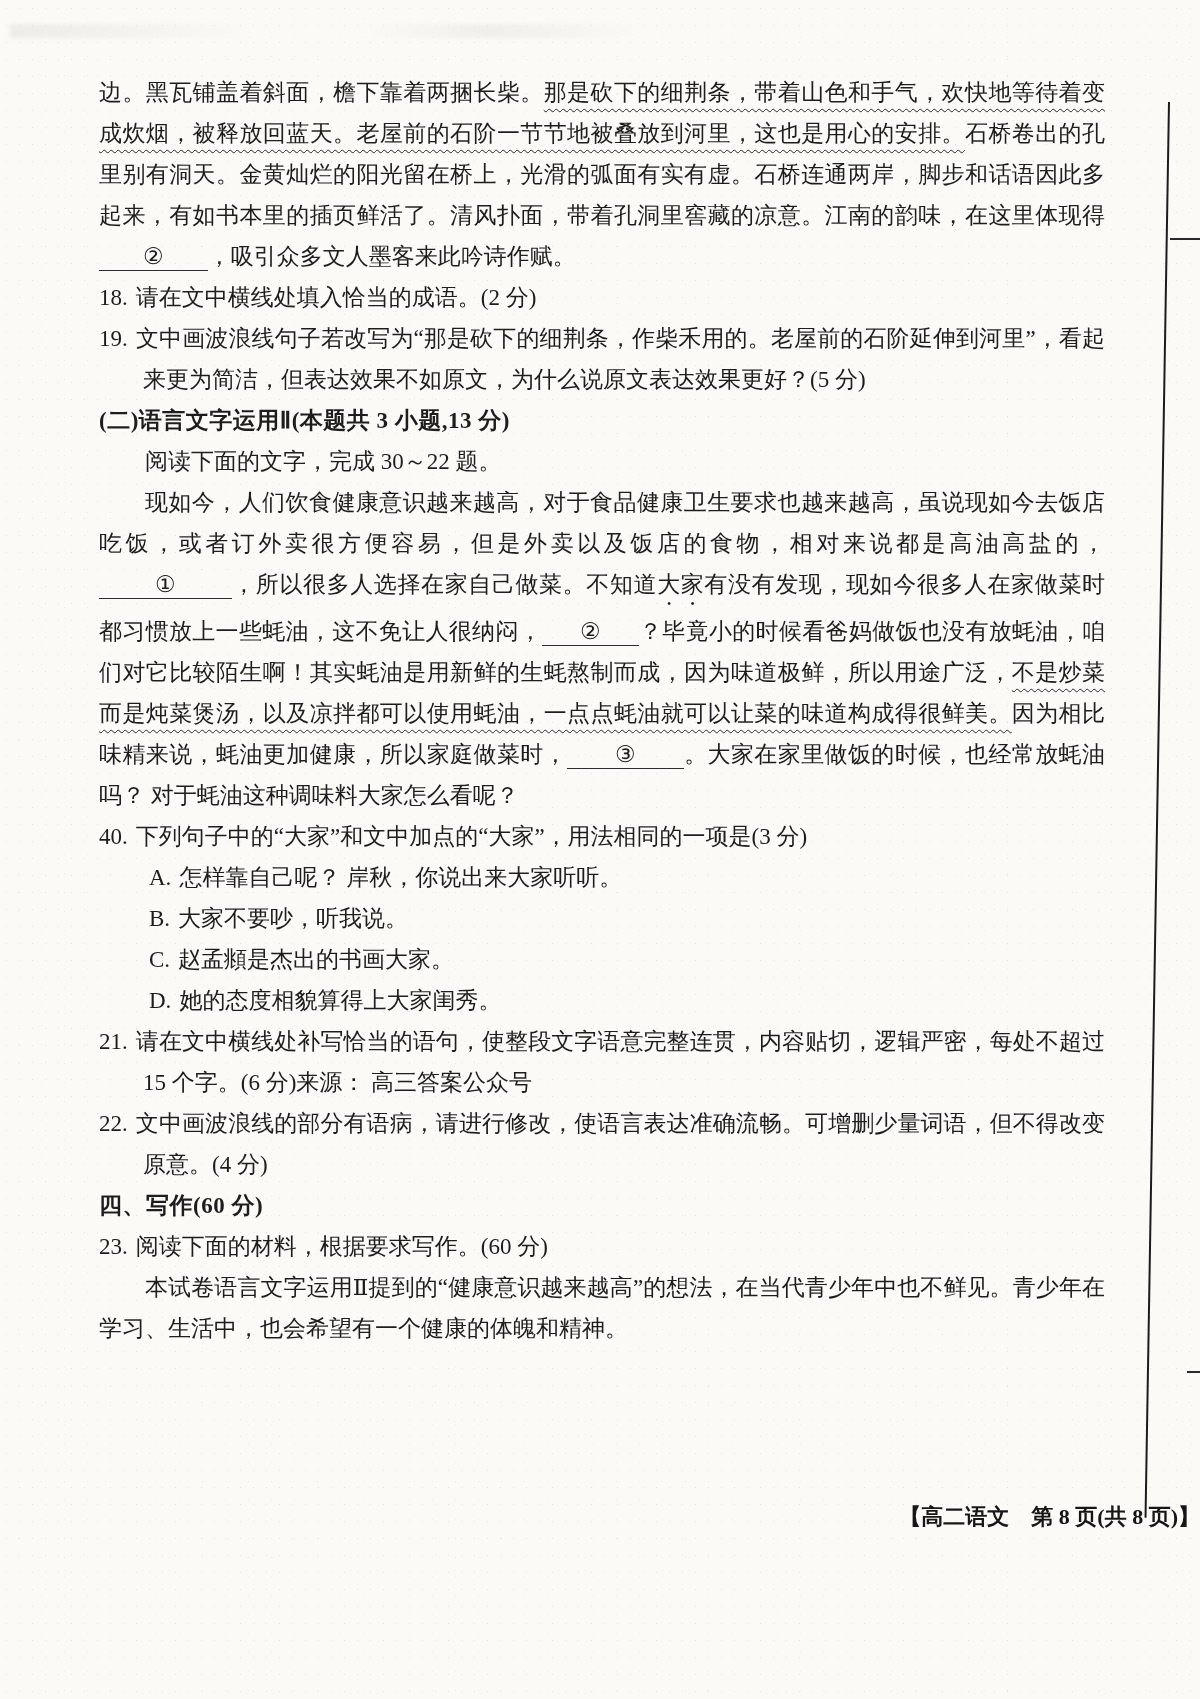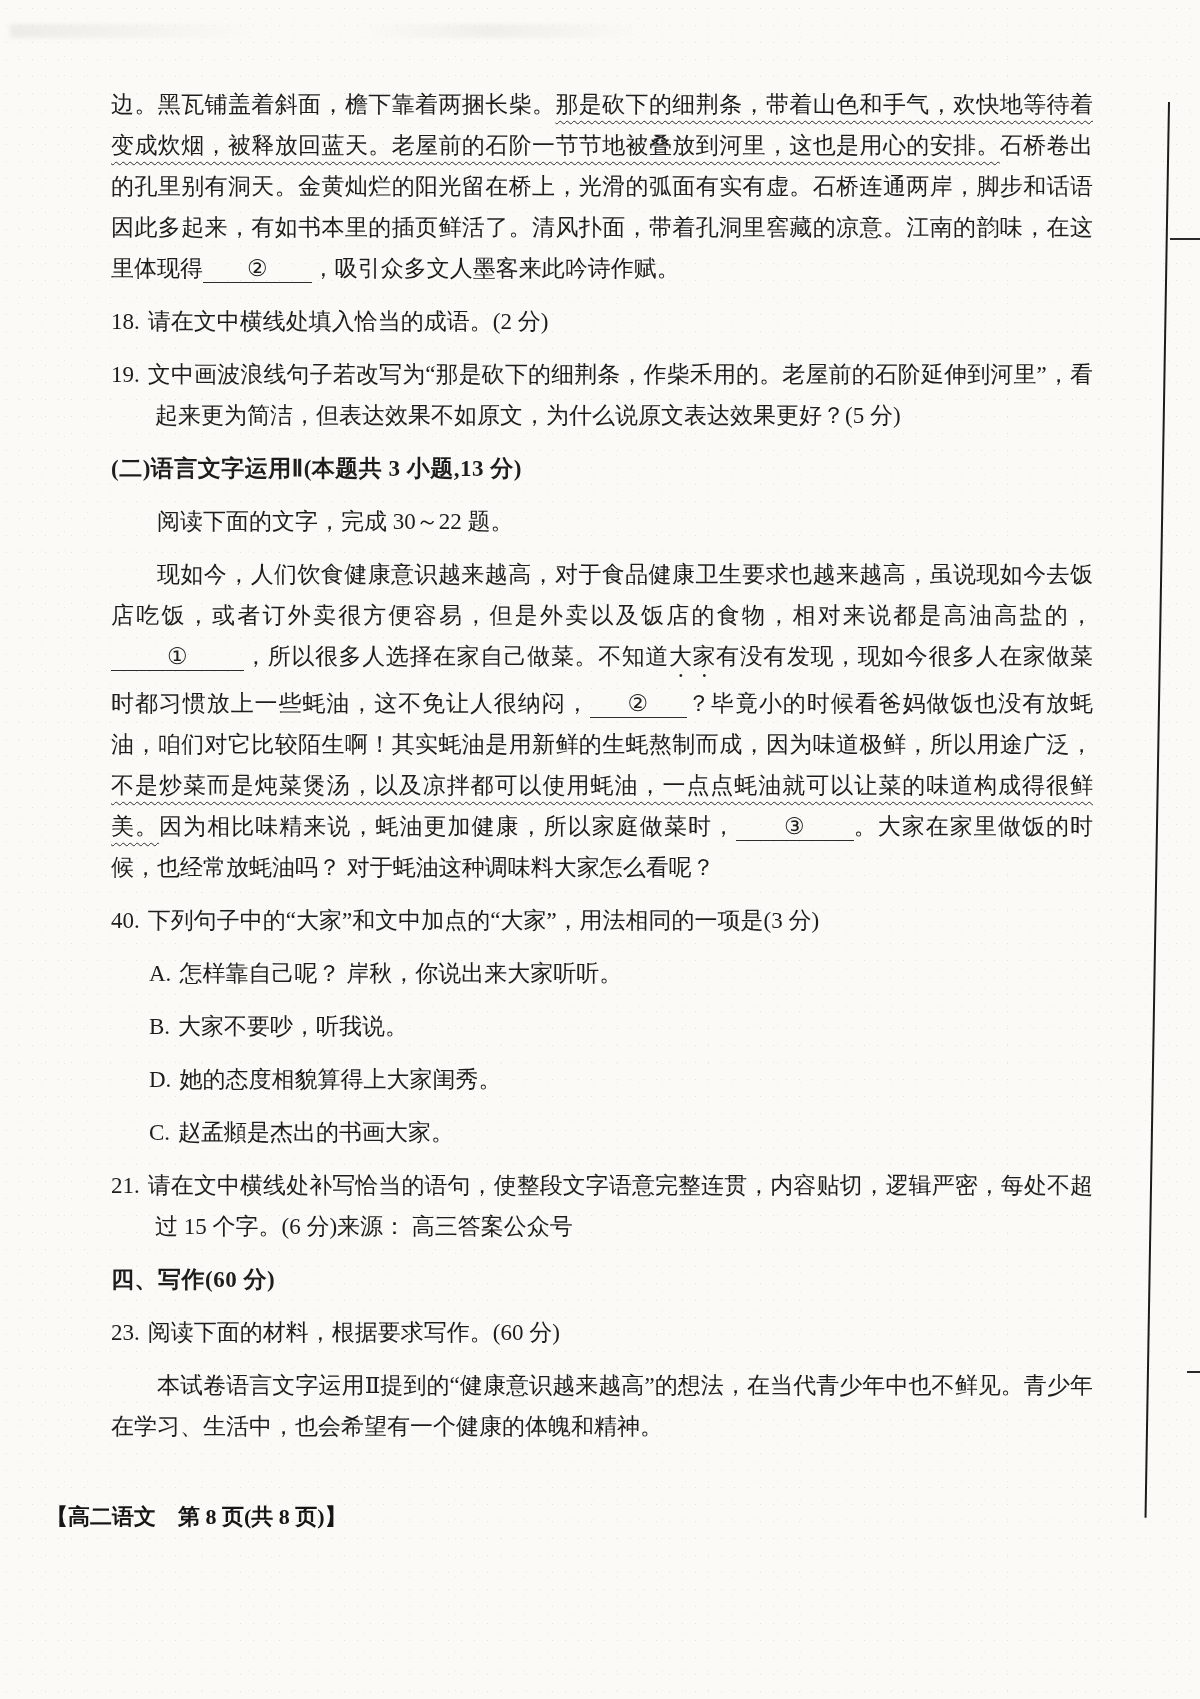--- a/index.html
+++ b/index.html
@@ -23,21 +23,21 @@
   .smudge-top{
     position:absolute;left:10px;top:24px;width:640px;height:14px;
     background:linear-gradient(90deg,#d6d5d0 0%,transparent 40%,transparent 55%,#dddcd7 75%,transparent 100%);
     opacity:.38;filter:blur(2px);
   }
   .content{
     position:absolute;left:99px;top:72px;width:1006px;
     font-size:23px;line-height:41px;
     text-align:justify;
   }
-  p{margin:12px;padding:0;}
+  p{margin:0;padding:0;}
   .passage{ text-align:justify; }
   .indent{ text-indent:2em; }
   .wavy{
     text-decoration:underline;
     text-decoration-style:wavy;
     text-decoration-thickness:1px;
     text-underline-offset:8px;
     text-decoration-color:#2a2a2a;
   }
   .dots{
@@ -61,21 +61,21 @@
   .option{ margin-left:50px; }
   .opt-label{ margin-right:8px; }
   .heading{
     font-family:Liberation Serif, serif;
     font-weight:700;
     letter-spacing:.5px;
   }
   .intro{ text-indent:2em; }
   .footer{
     position:absolute;left:0;top:1502px;width:1200px;
-    text-align:left;
+    text-align:right;
     font-size:22px;font-weight:700;
     color:#161616;
     padding-left:46px;box-sizing:border-box;
     font-family:"Liberation Serif","DejaVu Serif",serif;
   }
   .scan-line-v{
     position:absolute;left:1168px;top:102px;width:2px;height:1416px;
     background:#1c1c1c;
     transform:rotate(0.95deg);
     transform-origin:top left;
@@ -104,25 +104,26 @@
     <p class="heading">(二)语言文字运用Ⅱ(本题共 3 小题,13 分)</p>
 
     <p class="intro">阅读下面的文字，完成 30～22 题。</p>
 
     <p class="passage indent"><span>现如今，人们饮食健康意识越来越高，对于食品健康卫生要求也越来越高，虽说现如今去饭店吃饭，或者订外卖很方便容易，但是外卖以及饭店的食物，相对来说都是高油高盐的，</span><span class="blank w-lg"><span>①</span></span><span>，所以很多人选择在家自己做菜。不知道</span><span class="dots">大家</span><span>有没有发现，现如今很多人在家做菜时都习惯放上一些蚝油，这不免让人很纳闷，</span><span class="blank w-sm"><span>②</span></span><span>？毕竟小的时候看爸妈做饭也没有放蚝油，咱们对它比较陌生啊！其实蚝油是用新鲜的生蚝熬制而成，因为味道极鲜，所以用途广泛，</span><span class="wavy">不是炒菜而是炖菜煲汤，以及凉拌都可以使用蚝油，一点点蚝油就可以让菜的味道构成得很鲜美。</span><span>因为相比味精来说，蚝油更加健康，所以家庭做菜时，</span><span class="blank w-md"><span>③</span></span><span>。大家在家里做饭的时候，也经常放蚝油吗？ 对于蚝油这种调味料大家怎么看呢？</span></p>
 
     <p class="q"><span class="qnum">40.</span><span>下列句子中的“大家”和文中加点的“大家”，用法相同的一项是(3 分)</span></p>
 
     <p class="option"><span class="opt-label">A.</span><span>怎样靠自己呢？ 岸秋，你说出来大家听听。</span></p>
     <p class="option"><span class="opt-label">B.</span><span>大家不要吵，听我说。</span></p>
+    <p class="option"><span class="opt-label">C.</span><span>赵孟頫是杰出的书画大家。</span></p>
     <p class="option"><span class="opt-label">D.</span><span>她的态度相貌算得上大家闺秀。</span></p>
-    <p class="option"><span class="opt-label">C.</span><span>赵孟頫是杰出的书画大家。</span></p>
 
     <p class="q"><span class="qnum">21.</span><span>请在文中横线处补写恰当的语句，使整段文字语意完整连贯，内容贴切，逻辑严密，每处不超过 15 个字。(6 分)来源： 高三答案公众号</span></p>
 
+    <p class="q"><span class="qnum">22.</span><span>文中画波浪线的部分有语病，请进行修改，使语言表达准确流畅。可增删少量词语，但不得改变原意。(4 分)</span></p>
 
     <p class="heading">四、写作(60 分)</p>
 
     <p class="q"><span class="qnum">23.</span><span>阅读下面的材料，根据要求写作。(60 分)</span></p>
 
     <p class="indent">本试卷语言文字运用Ⅱ提到的“健康意识越来越高”的想法，在当代青少年中也不鲜见。青少年在学习、生活中，也会希望有一个健康的体魄和精神。</p>
 
   </div>
 
   <div class="footer">【高二语文　第 8 页(共 8 页)】</div>

